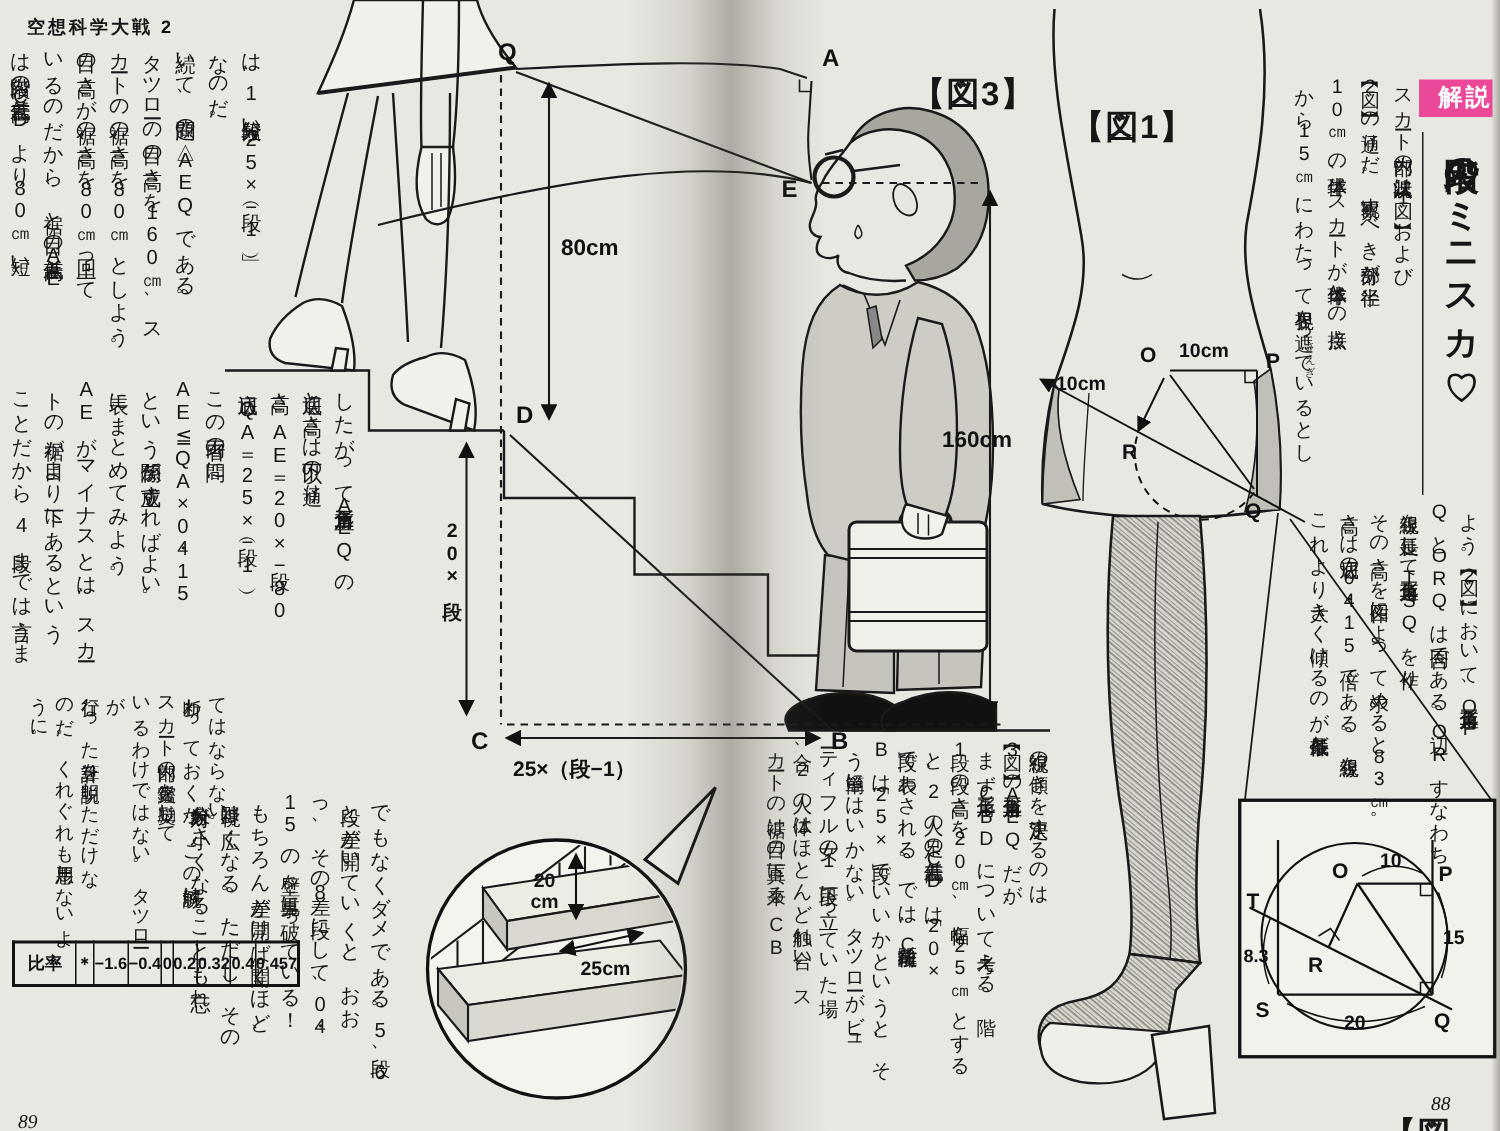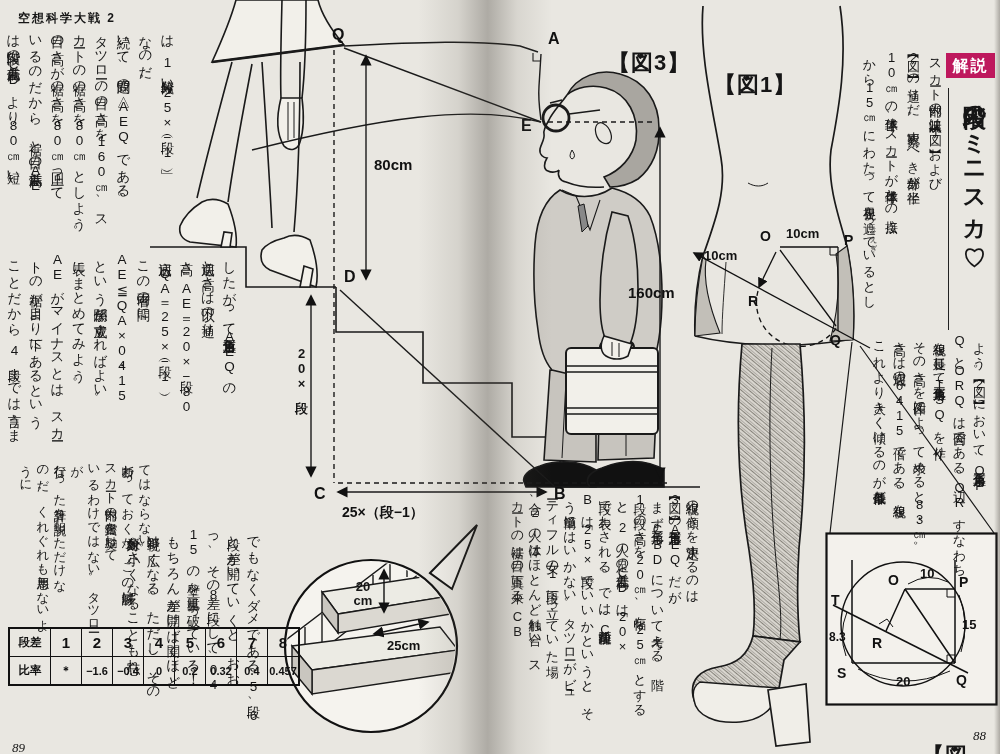--- a/index.html
+++ b/index.html
@@ -5,35 +5,35 @@
   html,body{margin:0;padding:0;}
   #spread{position:relative;width:1000px;height:754px;background:#e9e7e1;overflow:hidden;
           font-family:"Liberation Sans",sans-serif;color:#161616;}
   .vtext{position:absolute;writing-mode:vertical-rl;text-orientation:upright;
          white-space:pre-line;color:#161616;line-height:22px;}
   #hdr{position:absolute;left:18px;top:10px;font-size:12px;font-weight:bold;letter-spacing:2px;}
   #lt{left:0px;top:26px;width:178px;height:242px;font-size:13.5px;}
   #lm{left:0px;top:252px;width:240px;height:212px;font-size:13.5px;line-height:21.5px;}
   #lba{left:122px;top:527px;width:141px;height:230px;font-size:13.5px;line-height:20px;}
   #lbb{left:33px;top:456px;width:120px;height:182px;font-size:12.5px;line-height:17px;}
-  #badge{position:absolute;left:946px;top:53px;width:49px;height:25px;background:#be185d;color:#fff;
-         font-size:16px;font-weight:bold;text-align:center;line-height:25px;letter-spacing:2px;}
+  #badge{position:absolute;left:946px;top:53px;width:49px;height:25px;background:#ec4899;color:#fff;
+         font-size:16px;font-weight:bold;text-align:right;line-height:25px;letter-spacing:2px;}
   #title{left:957px;top:86px;width:36px;height:252px;font-size:23px;font-weight:bold;line-height:36px;letter-spacing:2px;}
   #title-rule{position:absolute;left:948px;top:88px;width:0;height:242px;border-left:1.5px solid #222;}
   #r1{left:857px;top:50px;width:89px;height:284px;font-size:13px;}
   #furi{left:868px;top:222px;width:10px;height:40px;font-size:7.5px;line-height:9px;color:#333;}
   #r2{left:868px;top:333px;width:121px;height:284px;font-size:13px;line-height:20px;}
   #r3{left:507px;top:492px;width:194px;height:258px;font-size:13px;line-height:17.5px;}
   .figlabel{position:absolute;font-weight:bold;font-size:22px;letter-spacing:1px;}
   #f3lab{left:608px;top:48px;} #f1lab{left:714px;top:70px;} #f2lab{left:922px;top:707px;margin-top:34px;}
   #riselab{left:291px;top:346px;width:20px;height:64px;font-size:13px;font-weight:bold;line-height:20px;}
   #insetrise{position:absolute;left:349px;top:580px;width:28px;font-size:13px;font-weight:bold;
              text-align:center;line-height:14px;white-space:pre-line;}
   .pagenum{position:absolute;font-family:"Liberation Serif",serif;font-style:italic;font-size:13px;}
-  #pnL{left:12px;top:740px;} #pnR{left:954px;top:728px;margin-left:19px;}
+  #pnL{left:12px;top:740px;} #pnR{left:954px;top:728px;}
   #dtable{position:absolute;left:8px;top:627px;border-collapse:collapse;}
   #dtable th,#dtable td{border:1.5px solid #111;text-align:center;font-weight:bold;
       padding:0;height:27px;font-size:11px;background:transparent;color:#111;}
   #dtable .lab{width:40px;font-size:11.5px;}
   #dtable .big{width:30px;font-size:15px;}
   #dtable{border:2.5px solid #111;}
   #gutter{position:absolute;left:418px;top:0;width:134px;height:754px;pointer-events:none;
       background:linear-gradient(90deg,rgba(95,90,80,0) 0%,rgba(95,90,80,0.14) 30%,rgba(60,55,48,0.34) 52%,rgba(95,90,80,0.12) 74%,rgba(95,90,80,0) 100%);}
   #edgeR{position:absolute;right:0;top:0;width:6px;height:754px;pointer-events:none;
       background:linear-gradient(90deg,rgba(60,55,48,0) 0%,rgba(60,55,48,0.35) 100%);}
@@ -281,31 +281,20 @@
 
 <div id="f3lab" class="figlabel">【図3】</div>
 <div id="f1lab" class="figlabel">【図1】</div>
 <div id="f2lab" class="figlabel">【図2】</div>
 <div id="riselab" class="vtext">20×段</div>
 <div id="insetrise">20
 cm</div>
 
 <table id="dtable">
   <tbody>
-        <tr>
-    <th class="lab">段差</th>
-    <th class="big">1</th>
-    <th class="big">2</th>
-    <th class="big">3</th>
-    <th class="big">4</th>
-    <th class="big">5</th>
-    <th class="big">6</th>
-    <th class="big">7</th>
-    <th class="big">8</th>
-  </tr>
   <tr>
     <th class="lab">比率</th>
     <td>＊</td>
     <td>−1.6</td>
     <td>−0.4</td>
     <td>0</td>
     <td>0.2</td>
     <td>0.32</td>
     <td>0.4</td>
     <td>0.457</td>

